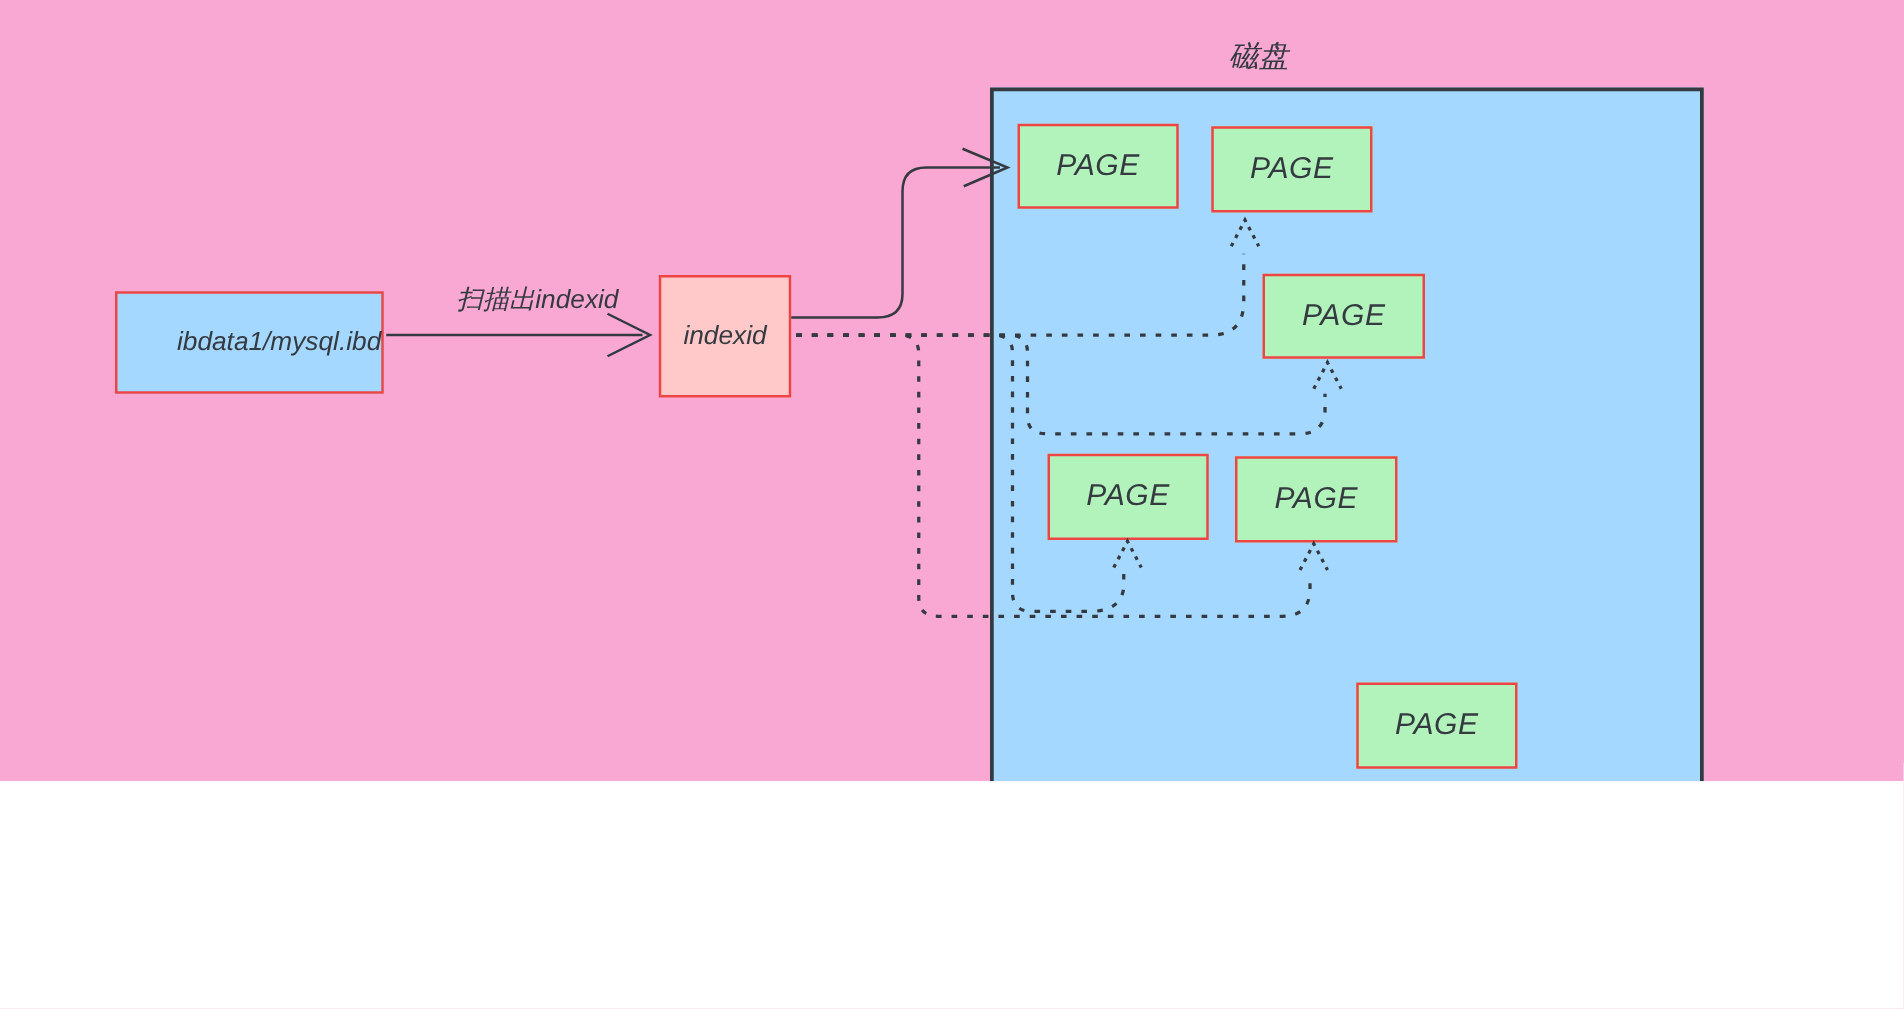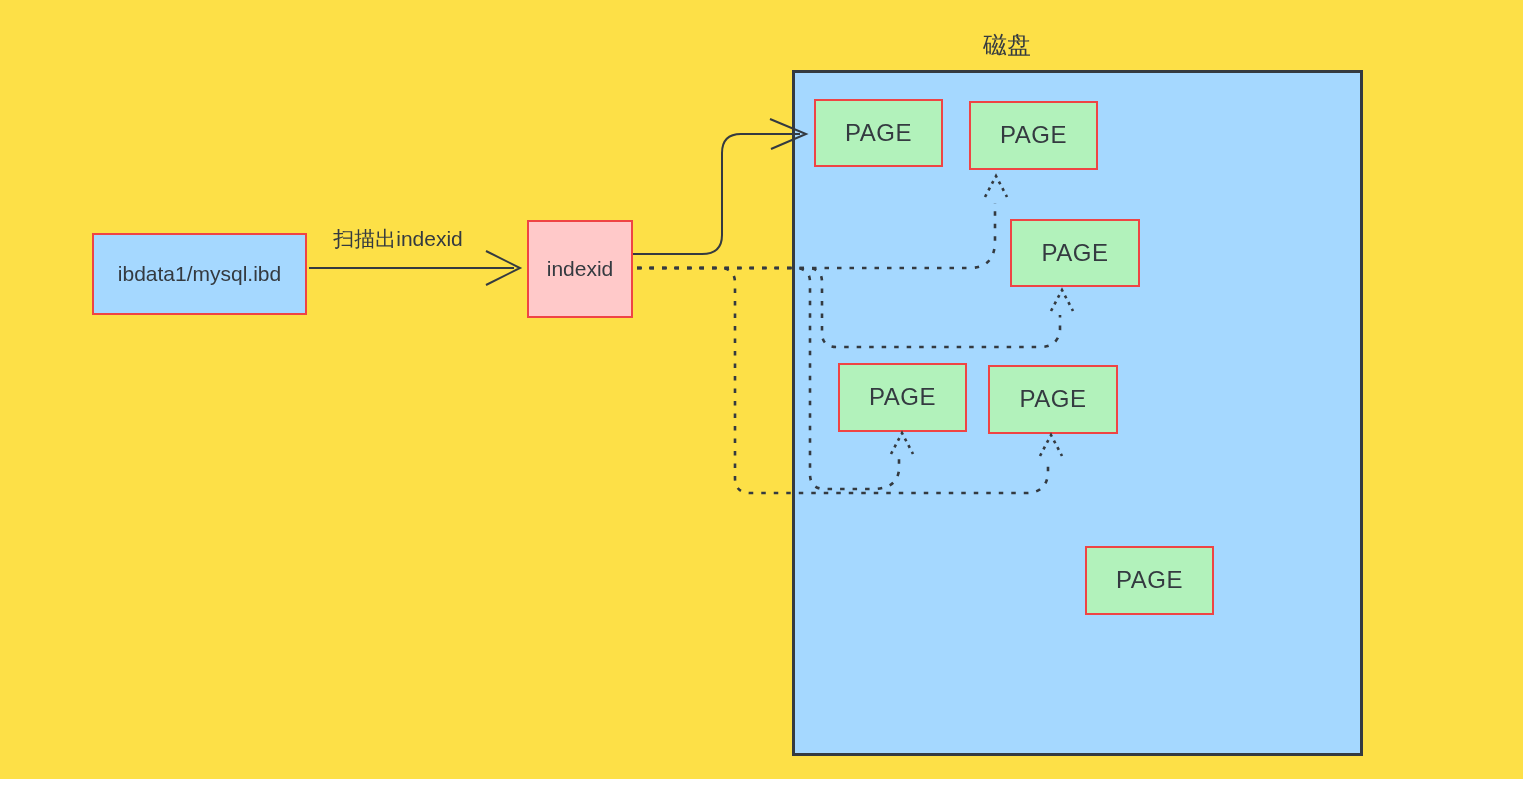--- a/index.html
+++ b/index.html
@@ -1,60 +1,61 @@
 <!DOCTYPE html>
 <html><head>
 <meta charset="utf-8">
 <style>
   html, body { margin: 0; padding: 0; background: #ffffff; }
   .canvas {
     position: relative;
     width: 1523px;
-    height: 779px;
-    background: #fde047;
+    height: 625px;
+    background: #f9a8d4;
     font-family: "Liberation Sans", "DejaVu Sans", sans-serif;
     color: #343a40;
     overflow: hidden;
+    font-style: italic;
   }
   .node {
     position: absolute;
     box-sizing: border-box;
     border: 2px solid #ef4444;
     display: flex;
     align-items: center;
     justify-content: center;
     font-size: 21px;
     line-height: 1.2;
     white-space: nowrap;
   }
   .node.blue  { background: #a5d8ff; }
   .node.pink  { background: #ffc9c9; }
   .node.green { background: #b2f2bb; font-size: 24px; letter-spacing: 0.5px; }
 
-  .source-node  { left: 92px;  top: 233px; width: 215px; height: 82px; }
+  .source-node  { left: 92px;  top: 233px; width: 215px; height: 82px; justify-content: flex-end; }
   .indexid-node { left: 527px; top: 220px; width: 106px; height: 98px; }
 
   .disk {
     position: absolute;
     box-sizing: border-box;
     left: 792px; top: 70px;
     width: 571px; height: 686px;
     background: #a5d8ff;
     border: 3px solid #343a40;
   }
   .disk-title {
     position: absolute;
     left: 932px; top: 29px;
     width: 150px;
     text-align: center;
     font-size: 24px;
   }
   .edge-label {
     position: absolute;
-    left: 292px; top: 225px;
+    left: 324px; top: 225px;
     width: 212px;
     text-align: center;
     font-size: 21px;
   }
 
   .page-1 { left: 814px;  top: 99px;  width: 129px; height: 68px; }
   .page-2 { left: 969px;  top: 101px; width: 129px; height: 69px; }
   .page-3 { left: 1010px; top: 219px; width: 130px; height: 68px; }
   .page-4 { left: 838px;  top: 363px; width: 129px; height: 69px; }
   .page-5 { left: 988px;  top: 365px; width: 130px; height: 69px; }

